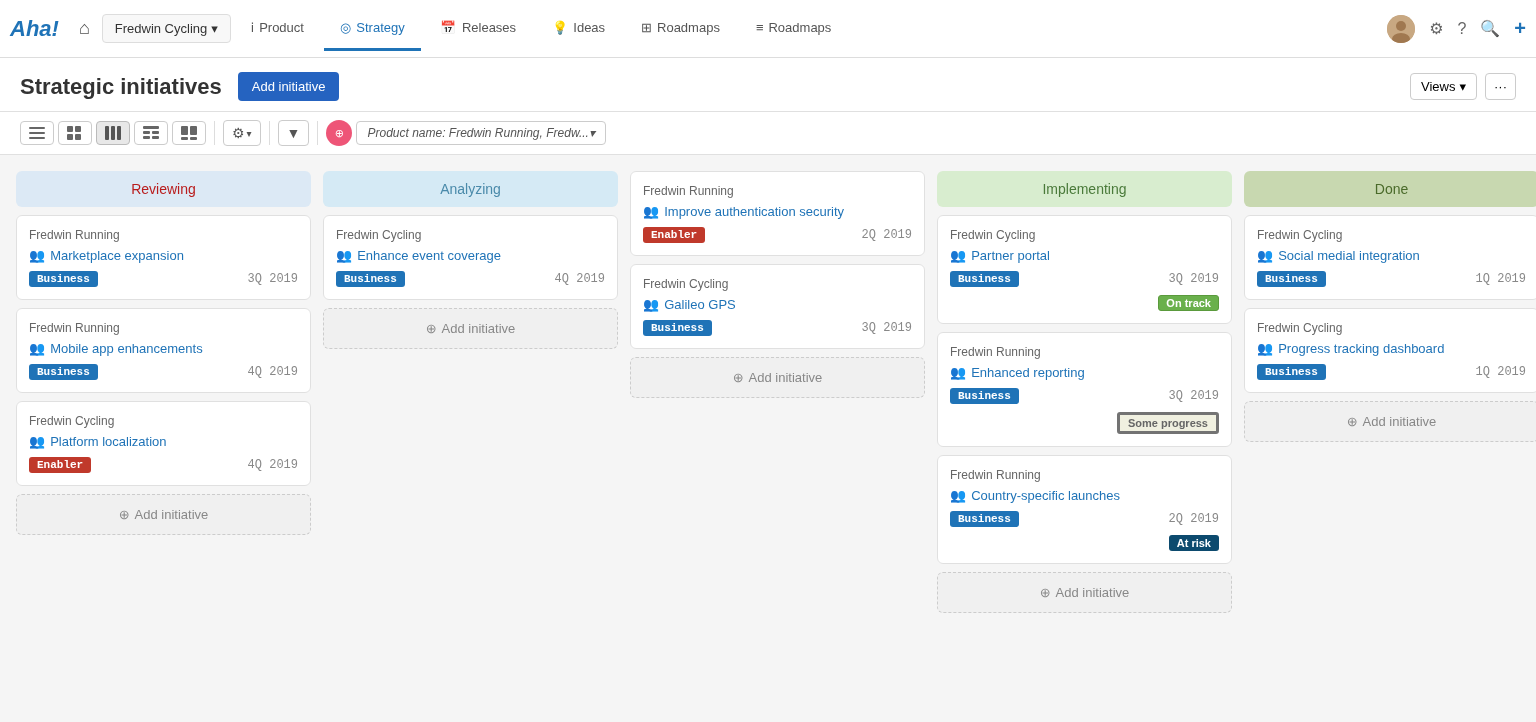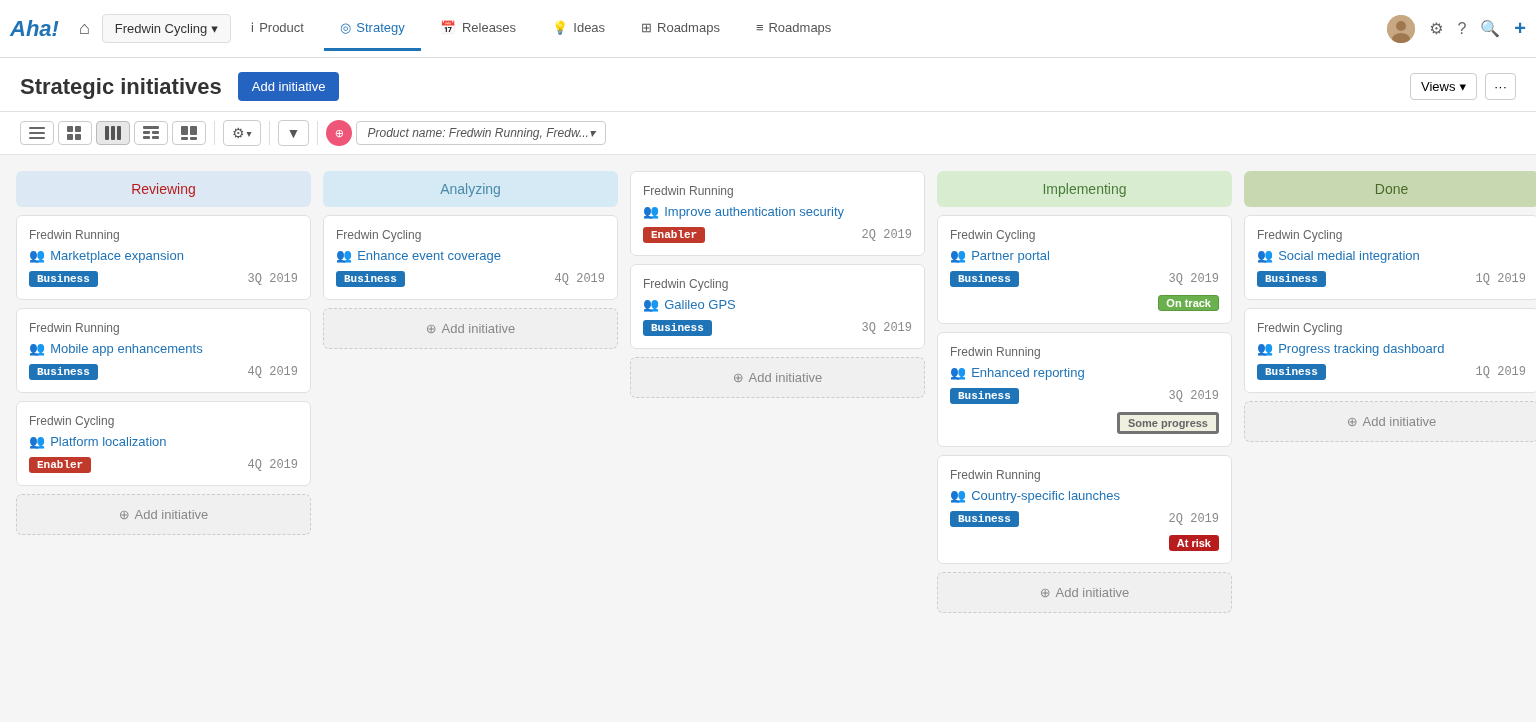--- a/index.html
+++ b/index.html
@@ -94,21 +94,21 @@
     .card-title { color: #1f73b7; font-size: 13px; text-decoration: none; cursor: pointer; }
     .card-footer { display: flex; align-items: center; justify-content: space-between; margin-top: 2px; font-family: Liberation Mono, monospace; }
     .tag {
       border-radius: 3px; padding: 2px 8px; font-size: 11px; font-weight: 600;
       color: #fff; display: inline-block;
     }
     .tag-business { background: #1f73b7; }
     .tag-enabler { background: #c0392b; }
     .tag-on-track { background: #6ab04c; color: #fff; border: 1px solid #5a9a3c; padding: 1px 7px; }
     .tag-some-progress { background: #f0f0e0; color: #666; border: 3px solid #737373; }
-    .tag-at-risk { background: #b91c1c; color: #fff; }
+    .tag-at-risk { background: #0c4a6e; color: #fff; }
     .card-date { font-size: 12px; color: #888; }
 
     .add-initiative-btn {
       background: #f0f0f0; border: 1px dashed #ccc; border-radius: 6px;
       padding: 12px; text-align: center; color: #888; cursor: pointer;
       font-size: 13px; display: flex; align-items: center; justify-content: center; gap: 5px;
     }
 
     
     .status-row { display: flex; justify-content: flex-end; margin-top: 2px; }

